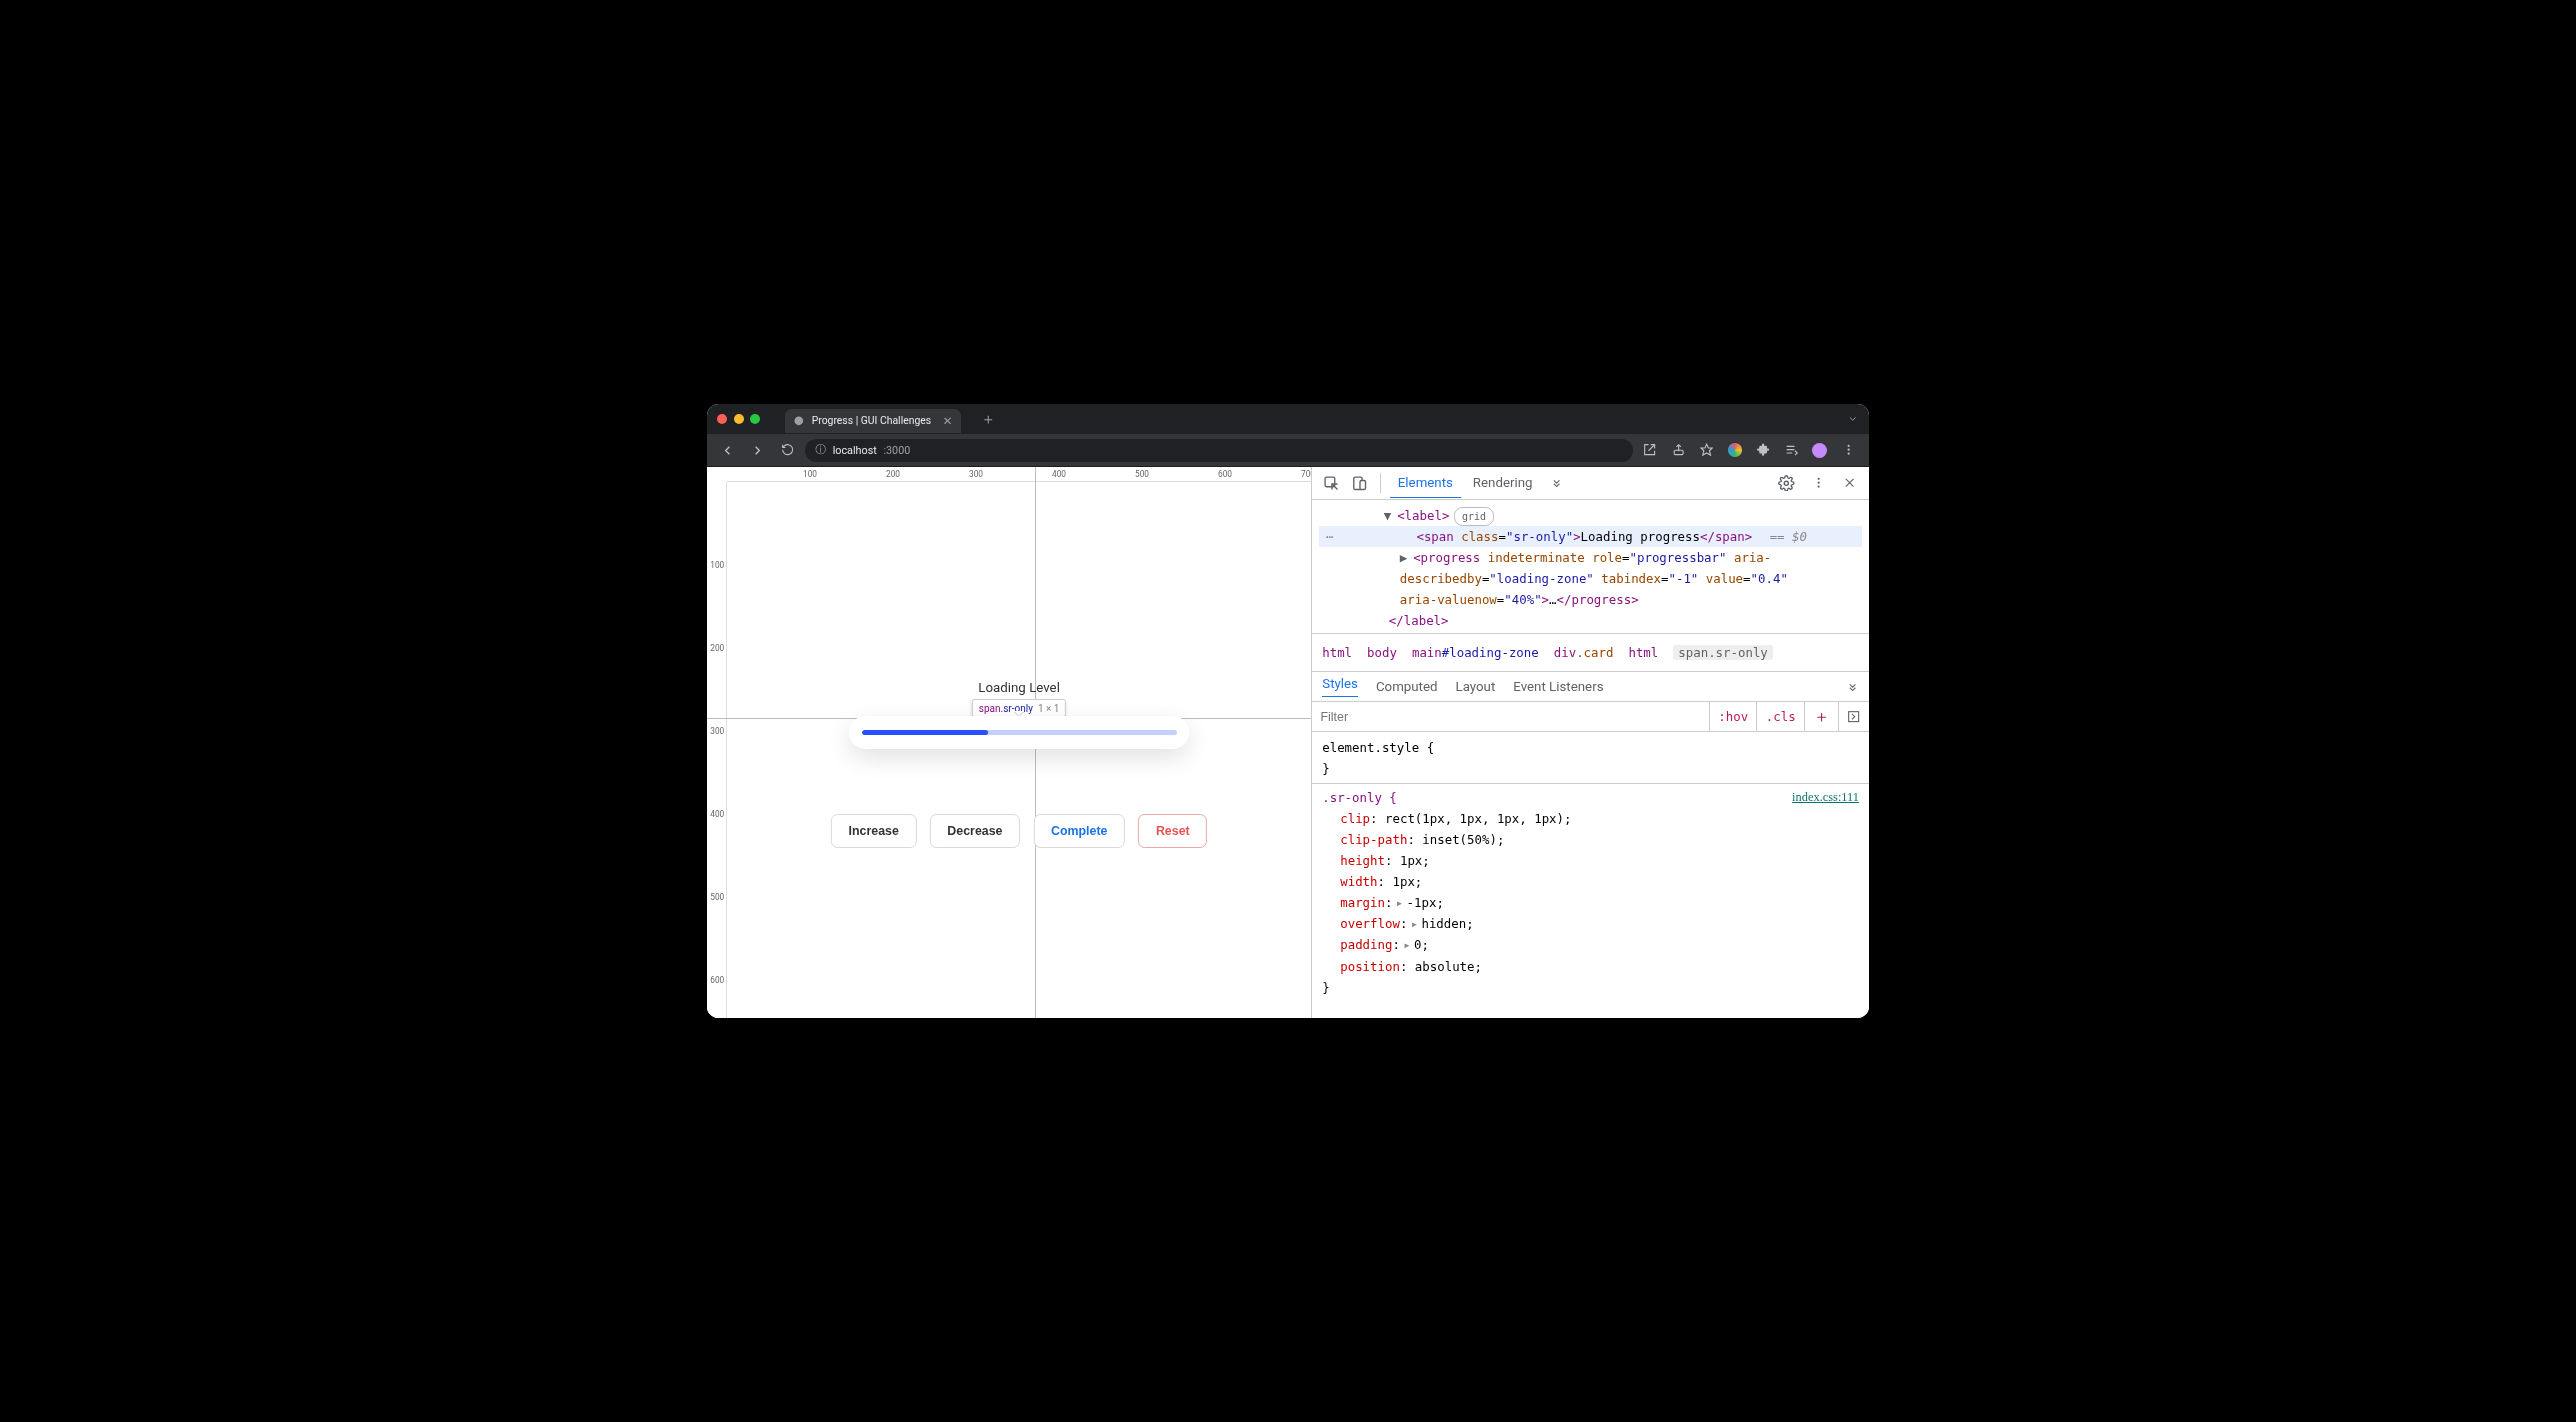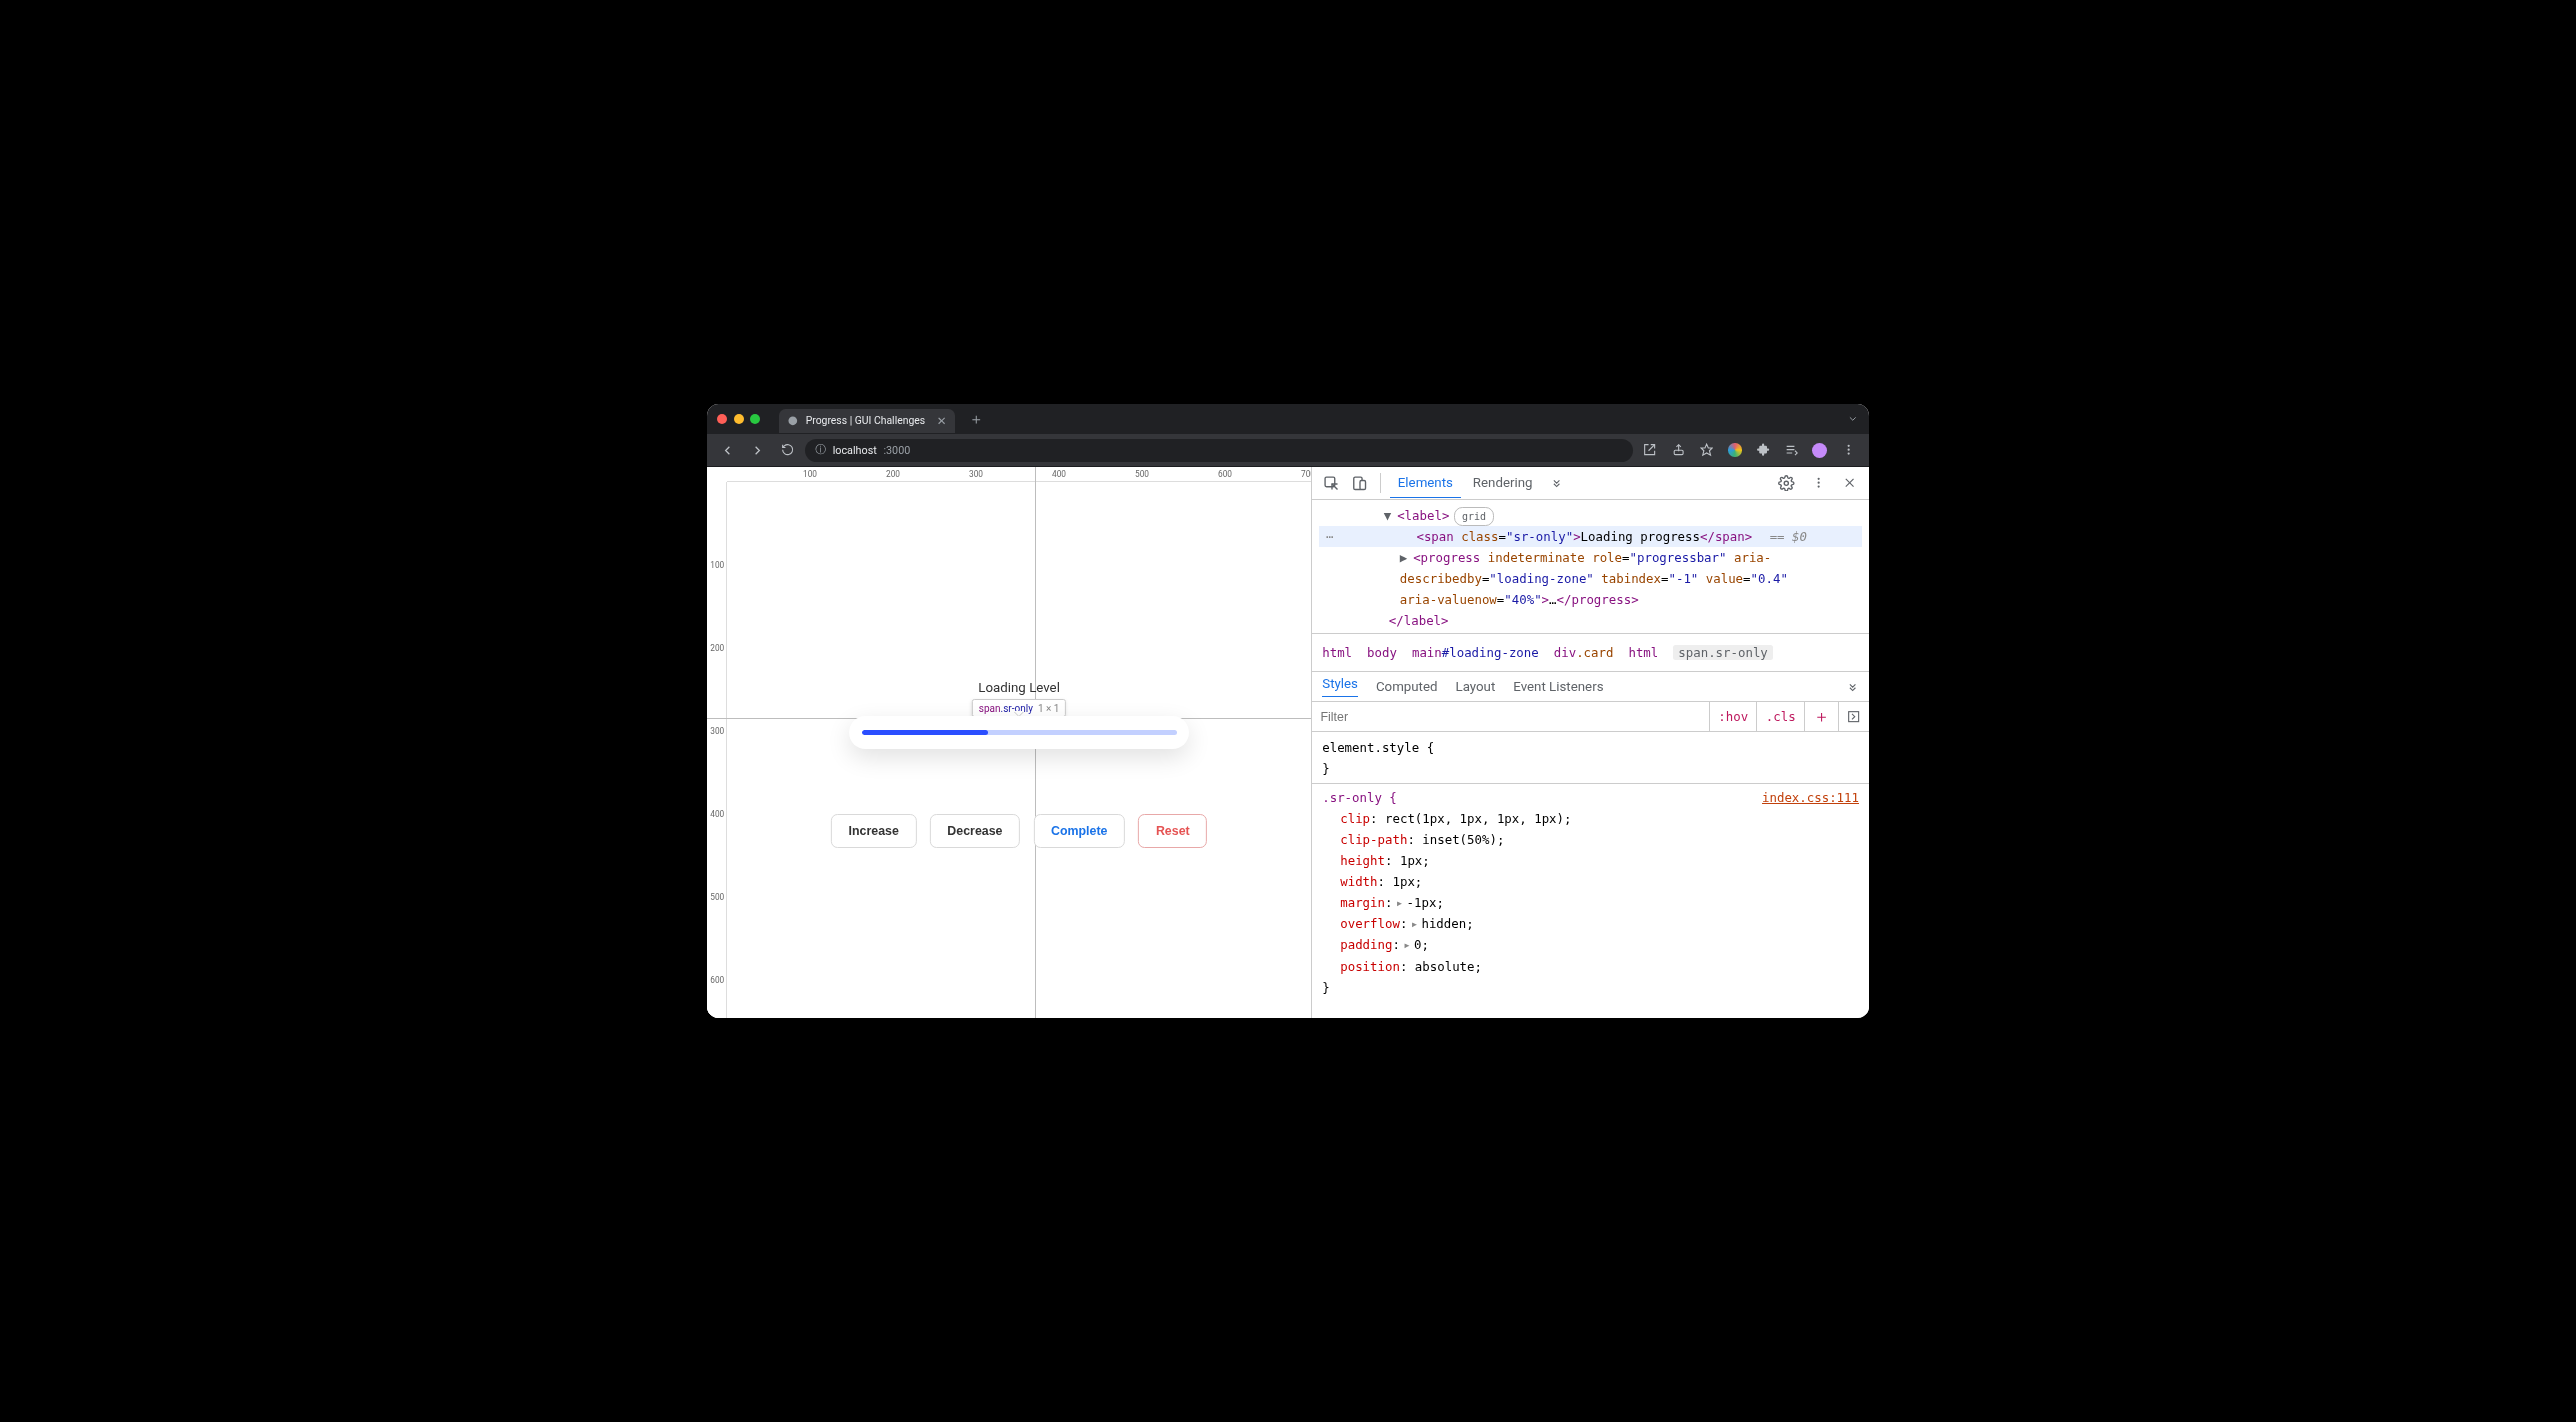--- a/index.html
+++ b/index.html
@@ -22,21 +22,21 @@
   flex-direction: column;
 }
 
 
 .titlebar {
   height: 30px;
   background: #202124;
   display: flex;
   align-items: center;
   padding: 0 10px;
-  gap: 9px;
+  gap: 15px;
 }
 .traffic { display:flex; gap:6.6px; margin-right: 10px;}
 .dot { width:10px; height:10px; border-radius:50%; }
 .dot.r{background:#ff5f57;} .dot.y{background:#febc2e;} .dot.g{background:#28c840;}
 .tab {
   display:flex; align-items:center; gap:6.6px;
   background:#35363a; color:#e8eaed;
   font-size:10.4px; padding:5px 8.3px; border-radius:6.6px 6.6px 0 0;
   margin-top:3.3px;
 }
@@ -183,21 +183,21 @@
 .filterbar input {
   flex:1; border:none; outline:none; font-size:12.4px; padding:0 8.3px; color:#5f6368;
 }
 .filterbar .pill { padding:0 8.3px; font-size:12.4px; color:#be185d; cursor:pointer; height:100%; display:flex; align-items:center; border-left:0.8px solid #ccc;}
 .filterbar .plus { font-size:16.6px; }
 
 .styles {
   flex:1; overflow:auto; font-size:12.4px; padding:5px 10px; line-height:1.7;
 }
 .rule-head { display:flex; }
-.rule-head .src { margin-left:auto; color:#c2410c; text-decoration:underline;}
+.rule-head .src { margin-left:auto; color:#0f766e; text-decoration:underline;font-family:Liberation Serif, serif;}
 .sel-css{color:#881280;}
 .prop{color:#c80000;} .pval{color:#000;}
 .caret{ color:#888; margin:0 3.3px;}
 .styles .block{ padding-left:18px;}
 hr.sep{ border:none; border-top:0.8px solid #ccc; margin:3.3px -10px;}
 
 svg{display:block;}
 </style>
 </head>
 <body>

